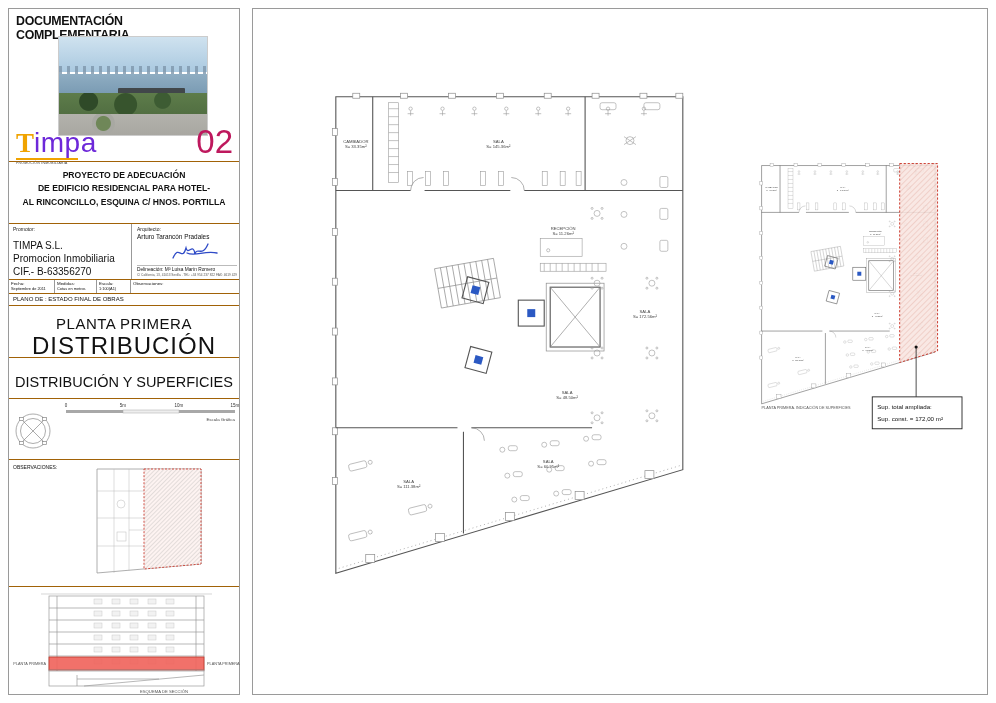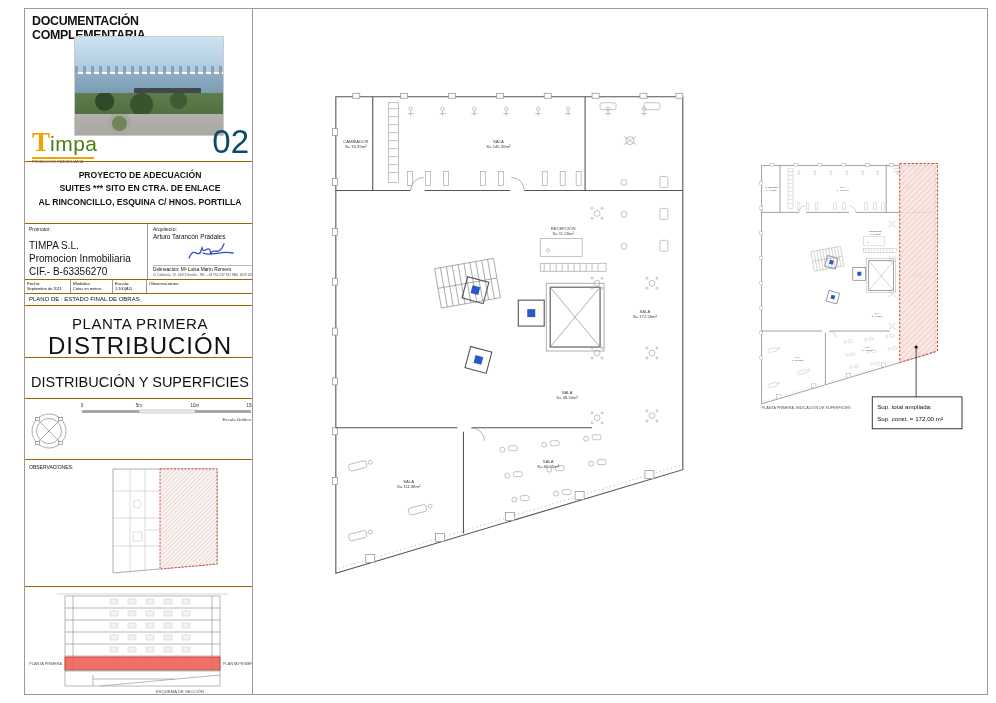--- a/index.html
+++ b/index.html
@@ -1,42 +1,42 @@
 <!DOCTYPE html>
 <html><head>
 <meta charset="utf-8">
 <style>
   html,body{margin:0;padding:0;background:#ffffff;}
   .sheet{position:relative;width:996px;height:703px;background:#fff;overflow:hidden;
          font-family:"Liberation Sans", sans-serif;color:#111;}
   .panel{position:absolute;border:1px solid #9a9a9a;background:#fff;box-sizing:border-box;}
-  .tb{left:24px;top:8px;width:232px;height:687px;}
+  .tb{left:8px;top:8px;width:232px;height:687px;}
   .main-panel{left:252px;top:8px;width:736px;height:687px;}
   .row{position:absolute;left:0;width:100%;box-sizing:border-box;border-top:1px solid #a16207;}
   .tb-title{position:absolute;left:7px;top:5px;font-size:12.4px;font-weight:bold;letter-spacing:-0.3px;}
   .photo{position:absolute;left:49px;top:27px;width:148px;height:98px;overflow:hidden;border:1px solid #ccc;}
   .ph{position:absolute;left:0;width:100%;}
   .ph-sky{top:0;height:36%;background:linear-gradient(#cfe2ef,#aac9e0);}
   .ph-cranes{top:30%;height:9%;background:repeating-linear-gradient(90deg,#7e96ab 0 3px,transparent 3px 8px);opacity:.8;}
   .ph-water{top:38%;height:19%;background:linear-gradient(#8fadc2,#7b9cb4);}
   .ph-building{top:52%;left:40%;width:45%;height:8%;background:#41474a;border-radius:1px;}
   .ph-green{top:57%;height:22%;background:
      radial-gradient(circle at 20% 40%, #2f4a28 0 9px, transparent 10px),
      radial-gradient(circle at 45% 55%, #37542d 0 11px, transparent 12px),
      radial-gradient(circle at 70% 35%, #3d5c33 0 8px, transparent 9px),
      linear-gradient(#5d7c4a,#526f42);}
   .ph-road{top:79%;height:21%;background:
      radial-gradient(circle at 30% 45%, #6f8758 0 7px, #a8a8a2 8px 11px, transparent 12px),
      linear-gradient(#b3b2ac,#a8a7a1);}
   .logo{position:absolute;left:7px;top:120px;line-height:1;}
   .logo-t{font-family:"Liberation Serif", serif;font-size:27px;font-weight:bold;color:#f0a300;}
-  .logo-rest{font-size:21px;color:#4d7c0f;letter-spacing:.5px;}
+  .logo-rest{font-size:28px;color:#6d28d9;letter-spacing:.5px;}
   .logo-underline{height:2px;width:62px;background:#f0a300;margin-top:1px;}
   .logo-tagline{font-size:3.4px;color:#333;margin-top:2px;letter-spacing:.3px;}
-  .sheetno{position:absolute;right:6px;top:114px;font-size:33px;color:#0c4a6e;}
+  .sheetno{position:absolute;right:6px;top:114px;font-size:33px;color:#be185d;}
   .project{top:152px;height:62px;text-align:center;padding-top:7px;font-size:8.6px;font-weight:bold;line-height:1.55;}
   .grid{top:214px;height:56px;}
   .vdiv{position:absolute;left:122px;top:0;bottom:0;width:0;border-left:1px solid #999;}
   .cell-label{position:absolute;font-size:5px;color:#222;}
   .prom-name{position:absolute;left:4px;top:16px;font-size:10px;line-height:1.28;}
   .arch-name{position:absolute;left:128px;top:9px;font-size:6.4px;}
   .signature{position:absolute;left:160px;top:14px;}
   .delin{position:absolute;left:128px;top:41px;font-size:4.8px;border-top:1px solid #bbb;width:100px;padding-top:1px;}
   .addr{position:absolute;left:128px;top:49px;font-size:3.2px;color:#555;}
   .meta{top:270px;height:14px;font-size:3.9px;}
@@ -351,21 +351,21 @@
     <div class="logo">
       <span class="logo-t">T</span><span class="logo-rest">impa</span>
       <div class="logo-underline"></div>
       <div class="logo-tagline">PROMOCIÓN INMOBILIARIA</div>
     </div>
 
     <div class="sheetno">02</div>
 
     <div class="row project">
       <div>PROYECTO DE ADECUACIÓN</div>
-      <div>SUITES *** SITO EN CTRA. DE ENLACE</div>
+      <div>DE EDIFICIO RESIDENCIAL PARA HOTEL-</div>
       <div>AL RINCONCILLO, ESQUINA C/ HNOS. PORTILLA</div>
     </div>
 
     <div class="row grid">
       <div class="vdiv"></div>
       <div class="cell-label" style="left:4px;top:2px">Promotor:</div>
       <div class="prom-name">
         <div>TIMPA S.L.</div>
         <div>Promocion Inmobiliaria</div>
         <div>CIF.- B-63356270</div>

